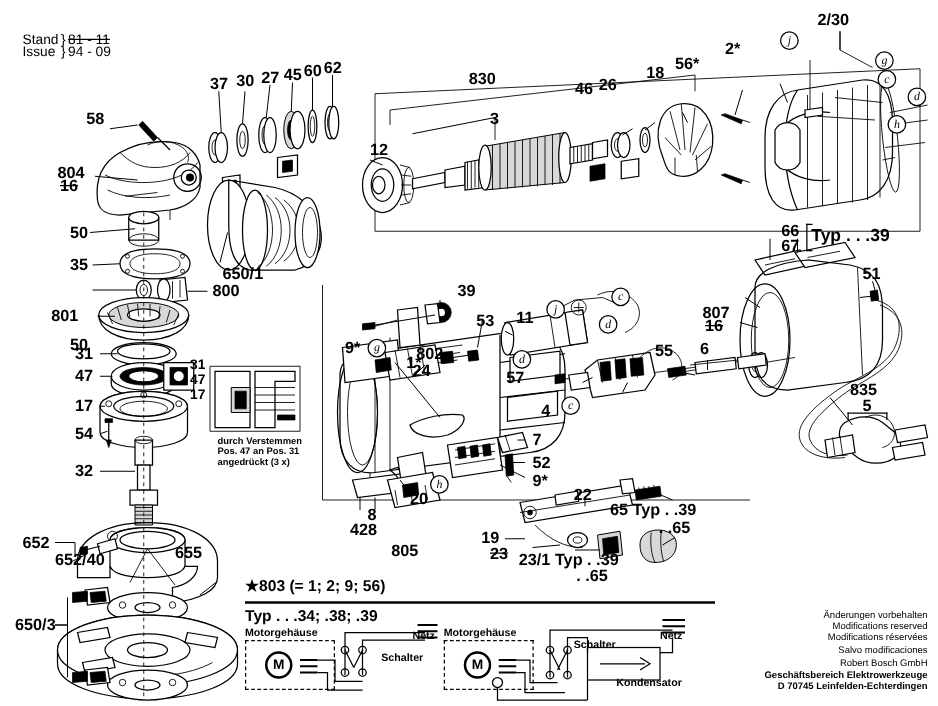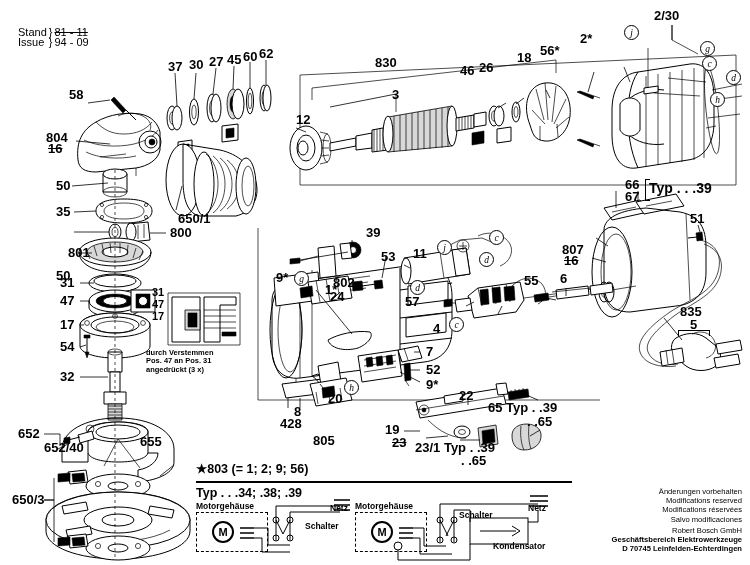--- a/index.html
+++ b/index.html
@@ -82,20 +82,21 @@
   .fl-g { fill: #d8d8d8; stroke: #000; stroke-width: .8; }
 
   
   .note {
     position: absolute;
     font-size: 7.5px;
     font-weight: bold;
     line-height: 8.4px;
     white-space: nowrap;
     font-family: "Liberation Sans", sans-serif;
+    margin-left: 28px;
   }
 
   
   .foot-803 {
     position: absolute;
     left: 196px; top: 461px;
     font-size: 12.5px;
     font-weight: bold;
     white-space: nowrap;
   }
@@ -665,21 +666,21 @@
   <div class="lbl" style="left:168px; top:60px;">37</div>
   <div class="lbl" style="left:189px; top:58px;">30</div>
   <div class="lbl" style="left:209px; top:55px;text-align:right;">27</div>
   <div class="lbl" style="left:227px; top:53px;">45</div>
   <div class="lbl" style="left:243px; top:50px;">60</div>
   <div class="lbl" style="left:259px; top:47px;">62</div>
   <div class="lbl" style="left:56px;  top:179px;">50</div>
   <div class="lbl" style="left:56px;  top:205px;">35</div>
   <div class="lbl" style="left:56px;  top:225px;margin-top:44px;">50</div>
   <div class="lbl" style="left:170px; top:226px;">800</div>
-  <div class="lbl" style="left:68px;  top:246px;text-align:right;">801</div>
+  <div class="lbl" style="left:41px;  top:246px;text-align:right;">801</div>
   <div class="lbl" style="left:60px;  top:276px;">31</div>
   <div class="lbl" style="left:60px;  top:294px;">47</div>
   <div class="lbl" style="left:60px;  top:318px;">17</div>
   <div class="lbl" style="left:60px;  top:340px;">54</div>
   <div class="lbl" style="left:60px;  top:370px;">32</div>
   <div class="lbl" style="left:178px; top:212px;">650/1</div>
   <div class="lbl" style="left:18px;  top:427px;">652</div>
   <div class="lbl" style="left:44px;  top:441px;">652/40</div>
   <div class="lbl" style="left:140px; top:435px;">655</div>
   <div class="lbl" style="left:12px;  top:493px;">650/3</div>

